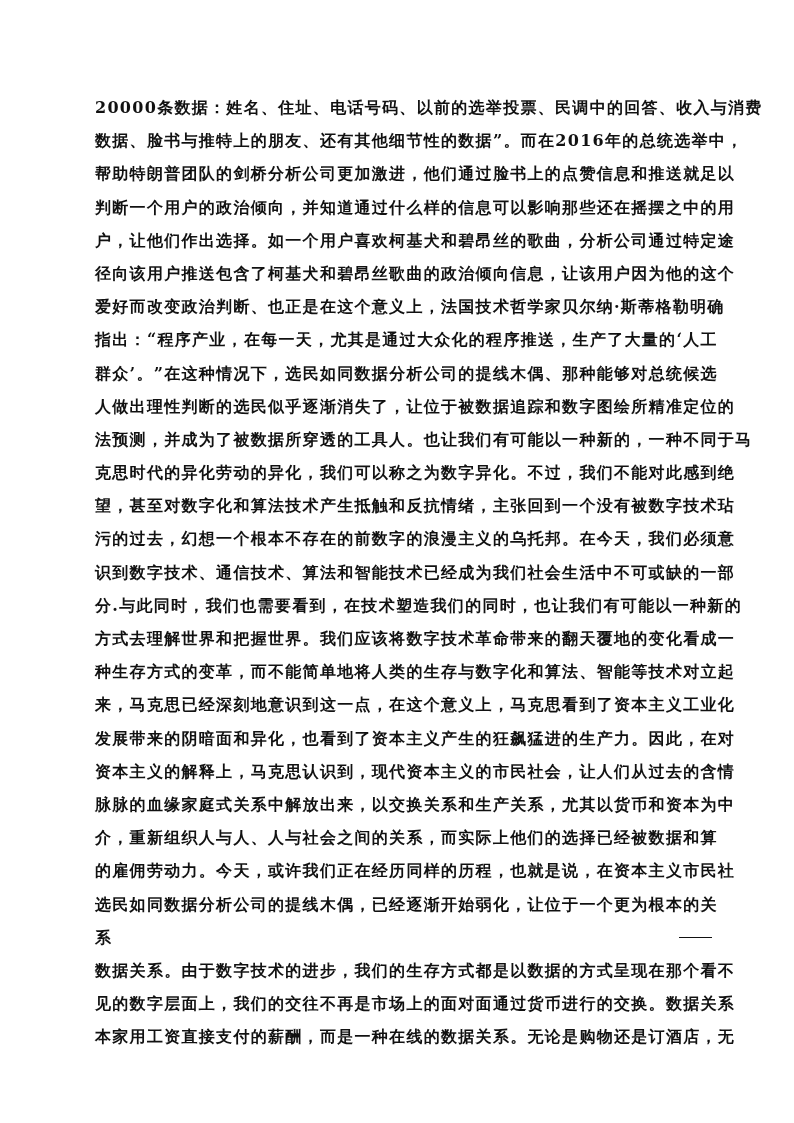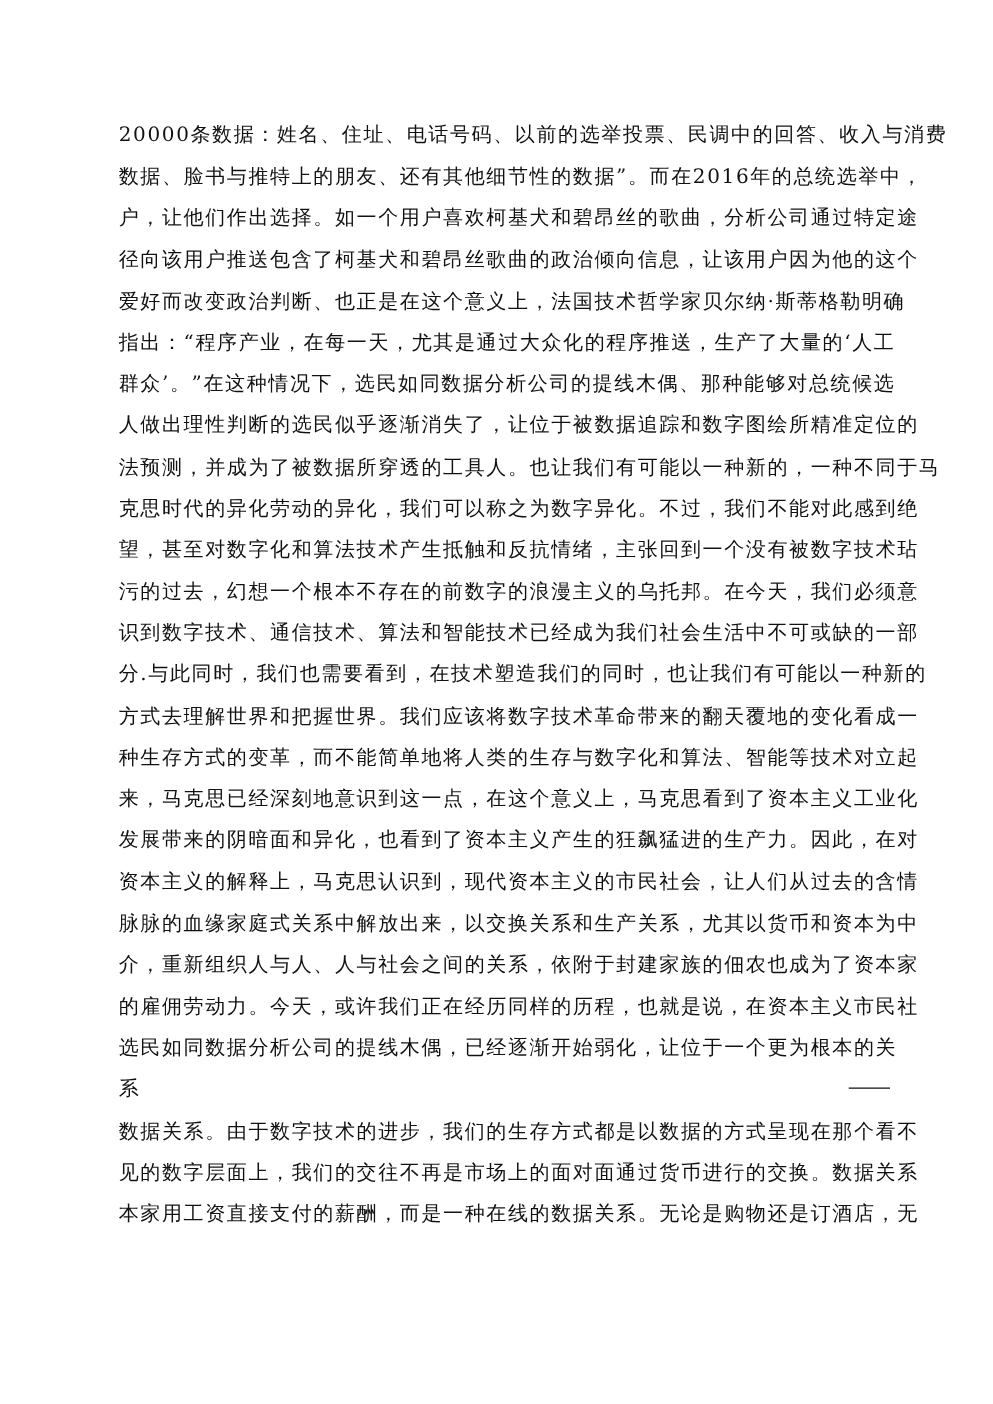--- a/index.html
+++ b/index.html
@@ -1,53 +1,55 @@
 <!DOCTYPE html>
 <html><head>
   <meta charset="utf-8">
   <style>
     html, body { margin: 0; padding: 0; background: #ffffff; }
     body { width: 794px; height: 1123px; position: relative; overflow: hidden; }
     .page {
       position: absolute; left: 95px; top: 91px; width: 620px;
       font-family: "DejaVu Serif", "Liberation Serif", serif;
-      font-size: 16px; color: #111111;
+      font-size: 16px; color: #111111; font-weight: bold;
     }
     .line {
       height: 33.2px; line-height: 33.2px; white-space: nowrap;
       text-align: justify; text-align-last: justify; letter-spacing: 1.3px;
     }
     .line.split { display: flex; justify-content: space-between; align-items: center; }
     .dash { display: inline-block; width: 33px; height: 0; border-top: 1.5px solid #111; margin-right: 3px; }
   </style>
 </head>
 <body>
 
 <div class="page">
   <div class="line">20000条数据：姓名、住址、电话号码、以前的选举投票、民调中的回答、收入与消费</div>
   <div class="line">数据、脸书与推特上的朋友、还有其他细节性的数据”。而在2016年的总统选举中，</div>
+  <div class="line">帮助特朗普团队的剑桥分析公司更加激进，他们通过脸书上的点赞信息和推送就足以</div>
+  <div class="line">判断一个用户的政治倾向，并知道通过什么样的信息可以影响那些还在摇摆之中的用</div>
   <div class="line">户，让他们作出选择。如一个用户喜欢柯基犬和碧昂丝的歌曲，分析公司通过特定途</div>
   <div class="line">径向该用户推送包含了柯基犬和碧昂丝歌曲的政治倾向信息，让该用户因为他的这个</div>
   <div class="line">爱好而改变政治判断、也正是在这个意义上，法国技术哲学家贝尔纳·斯蒂格勒明确</div>
   <div class="line">指出：“程序产业，在每一天，尤其是通过大众化的程序推送，生产了大量的‘人工</div>
   <div class="line">群众’。”在这种情况下，选民如同数据分析公司的提线木偶、那种能够对总统候选</div>
   <div class="line">人做出理性判断的选民似乎逐渐消失了，让位于被数据追踪和数字图绘所精准定位的</div>
   <div class="line">法预测，并成为了被数据所穿透的工具人。也让我们有可能以一种新的，一种不同于马</div>
   <div class="line">克思时代的异化劳动的异化，我们可以称之为数字异化。不过，我们不能对此感到绝</div>
   <div class="line">望，甚至对数字化和算法技术产生抵触和反抗情绪，主张回到一个没有被数字技术玷</div>
   <div class="line">污的过去，幻想一个根本不存在的前数字的浪漫主义的乌托邦。在今天，我们必须意</div>
   <div class="line">识到数字技术、通信技术、算法和智能技术已经成为我们社会生活中不可或缺的一部</div>
   <div class="line">分.与此同时，我们也需要看到，在技术塑造我们的同时，也让我们有可能以一种新的</div>
   <div class="line">方式去理解世界和把握世界。我们应该将数字技术革命带来的翻天覆地的变化看成一</div>
   <div class="line">种生存方式的变革，而不能简单地将人类的生存与数字化和算法、智能等技术对立起</div>
   <div class="line">来，马克思已经深刻地意识到这一点，在这个意义上，马克思看到了资本主义工业化</div>
   <div class="line">发展带来的阴暗面和异化，也看到了资本主义产生的狂飙猛进的生产力。因此，在对</div>
   <div class="line">资本主义的解释上，马克思认识到，现代资本主义的市民社会，让人们从过去的含情</div>
   <div class="line">脉脉的血缘家庭式关系中解放出来，以交换关系和生产关系，尤其以货币和资本为中</div>
-  <div class="line">介，重新组织人与人、人与社会之间的关系，依附于封建家族的佃农也成为了资本家</div>
+  <div class="line">介，重新组织人与人、人与社会之间的关系，而实际上他们的选择已经被数据和算</div>
   <div class="line">的雇佣劳动力。今天，或许我们正在经历同样的历程，也就是说，在资本主义市民社</div>
   <div class="line">选民如同数据分析公司的提线木偶，已经逐渐开始弱化，让位于一个更为根本的关</div>
   <div class="line split">
     <span>系</span>
     <span class="dash"></span>
   </div>
   <div class="line">数据关系。由于数字技术的进步，我们的生存方式都是以数据的方式呈现在那个看不</div>
   <div class="line">见的数字层面上，我们的交往不再是市场上的面对面通过货币进行的交换。数据关系</div>
   <div class="line">本家用工资直接支付的薪酬，而是一种在线的数据关系。无论是购物还是订酒店，无</div>
 </div>

